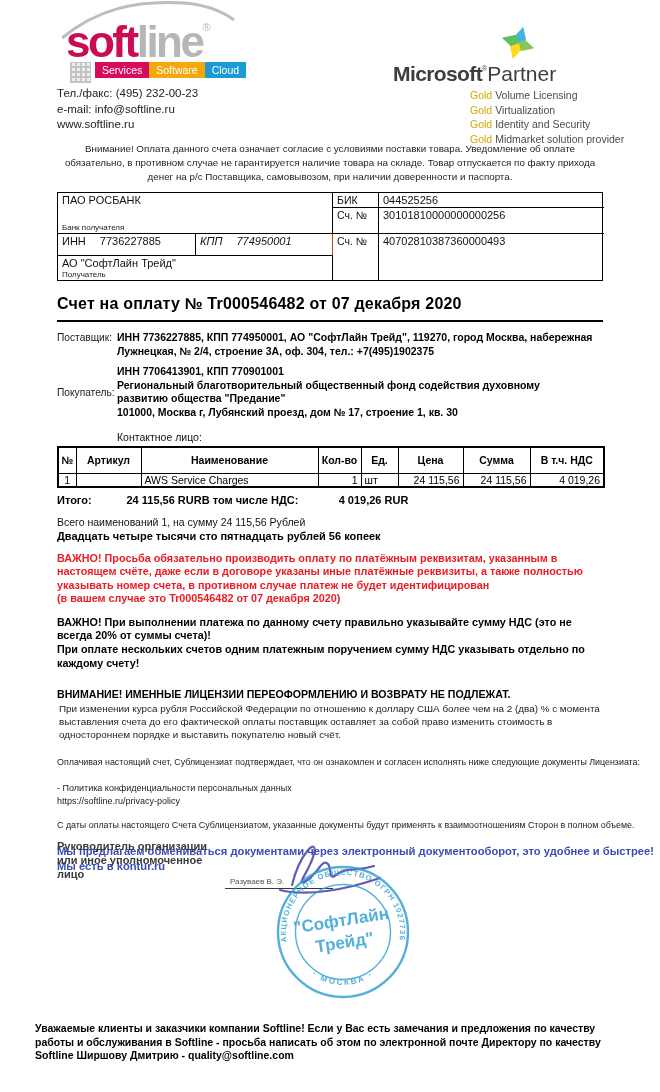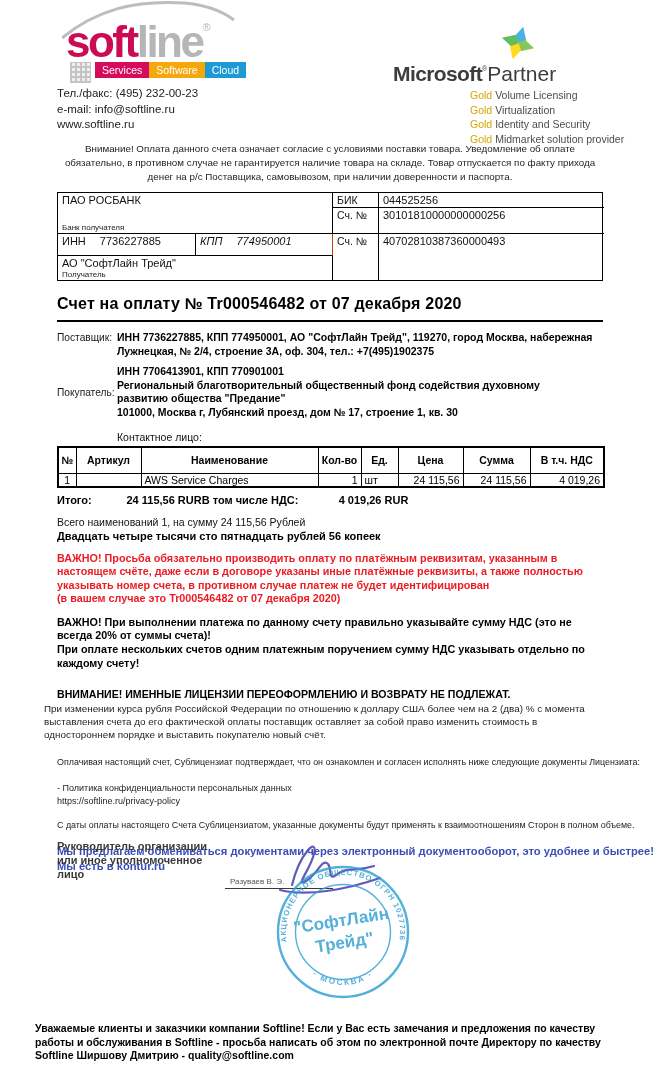--- a/index.html
+++ b/index.html
@@ -79,21 +79,21 @@
           display:flex;flex-direction:row;align-items:flex-end;color:#000;}
   .trow{display:flex;}
   .t-val{width:110px;text-align:right;}
   .amount{margin:8px 0 0 57px;font-size:10.5px;line-height:13.5px;color:#111;}
   .amount-words{margin:0 0 0 57px;font-size:11px;font-weight:bold;color:#000;}
 
   
   .red{margin:10px 0 0 57px;width:552px;color:#ed1c24;font-weight:bold;font-size:10.8px;line-height:13.6px;}
   .warn{margin:10px 0 0 57px;width:552px;font-weight:bold;font-size:10.8px;line-height:13.6px;color:#000;}
   .caps{margin:18px 0 0 57px;font-size:10.6px;font-weight:bold;color:#000;}
-  .clause{margin:2px 0 0 44px;width:556px;font-size:9.9px;line-height:13px;color:#1c1c1c;}
+  .clause{margin:2px 0 0 59px;width:556px;font-size:9.9px;line-height:13px;color:#1c1c1c;}
   .small-clause{margin:15px 0 0 57px;width:556px;font-size:8.9px;line-height:12px;color:#1c1c1c;white-space:nowrap;}
   .policy{margin:14px 0 0 57px;font-size:9px;line-height:12.5px;color:#1c1c1c;}
   .edo{margin:13px 0 0 57px;color:#3a4eb8;font-weight:bold;font-size:11.2px;line-height:14.5px;}
 
   
   .sig-zone{position:absolute;left:0;top:835px;width:524px;height:166px;}
   .sig-role{position:absolute;left:57px;top:4px;width:180px;font-size:11px;font-weight:bold;
             color:#3a3a3a;line-height:14px;white-space:pre-line;}
   .sig-name{position:absolute;left:230px;top:42px;font-size:8px;color:#555;}
   .sig-line{position:absolute;left:225px;top:53px;width:108px;height:1px;background:#3a3a3a;}

